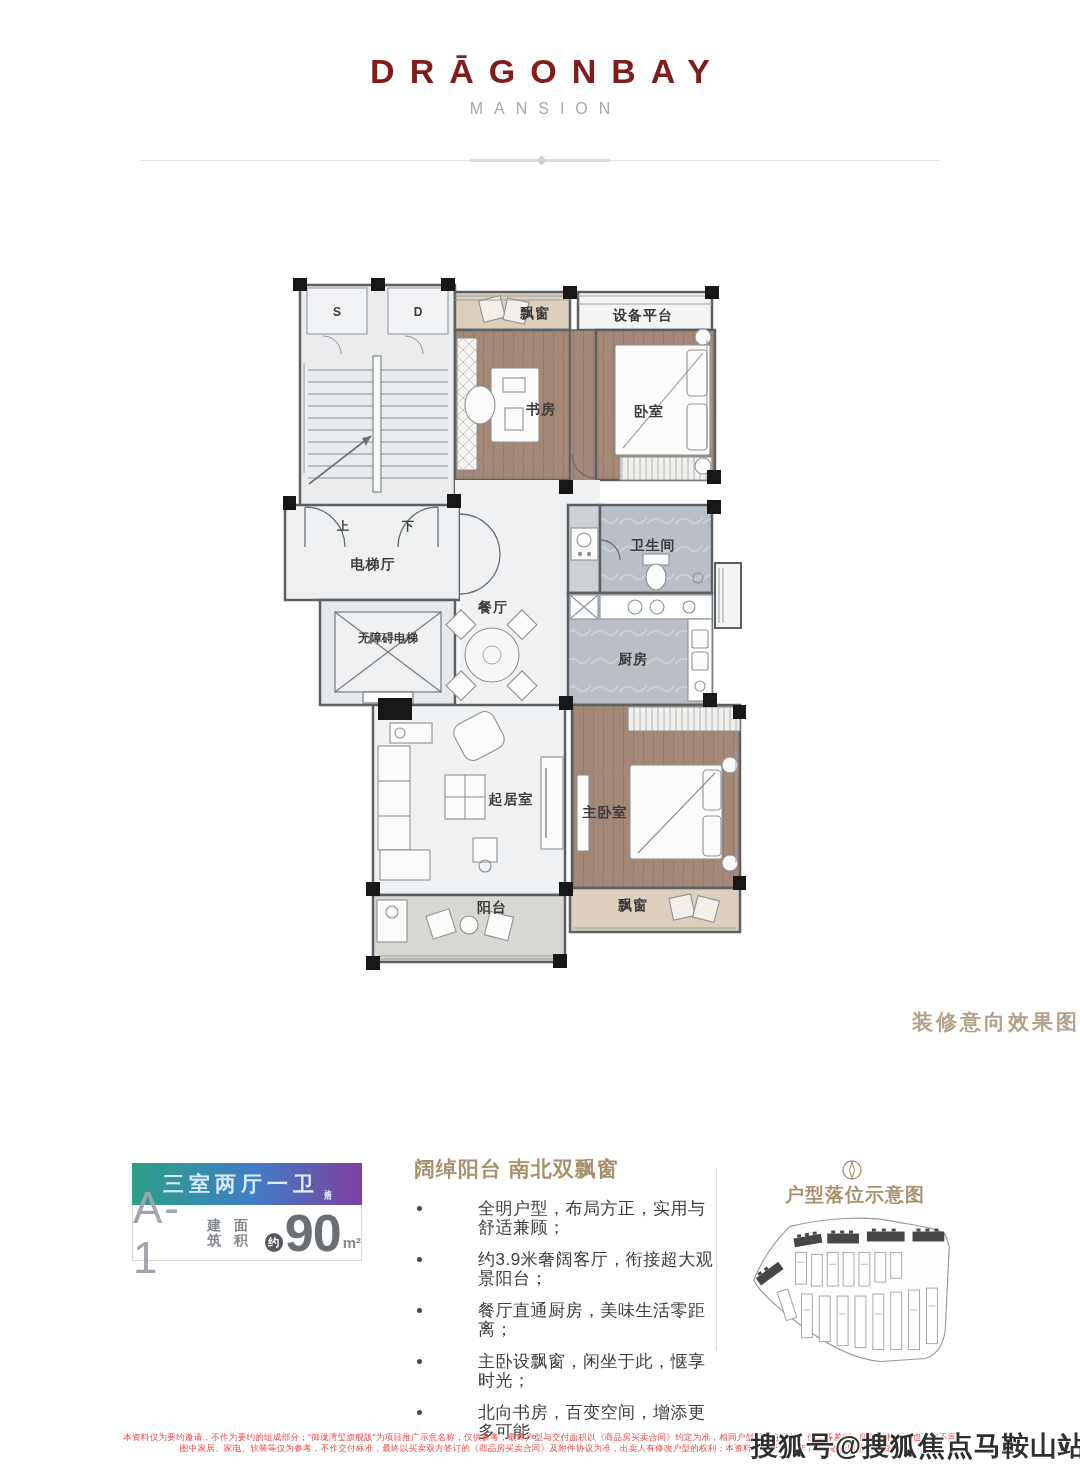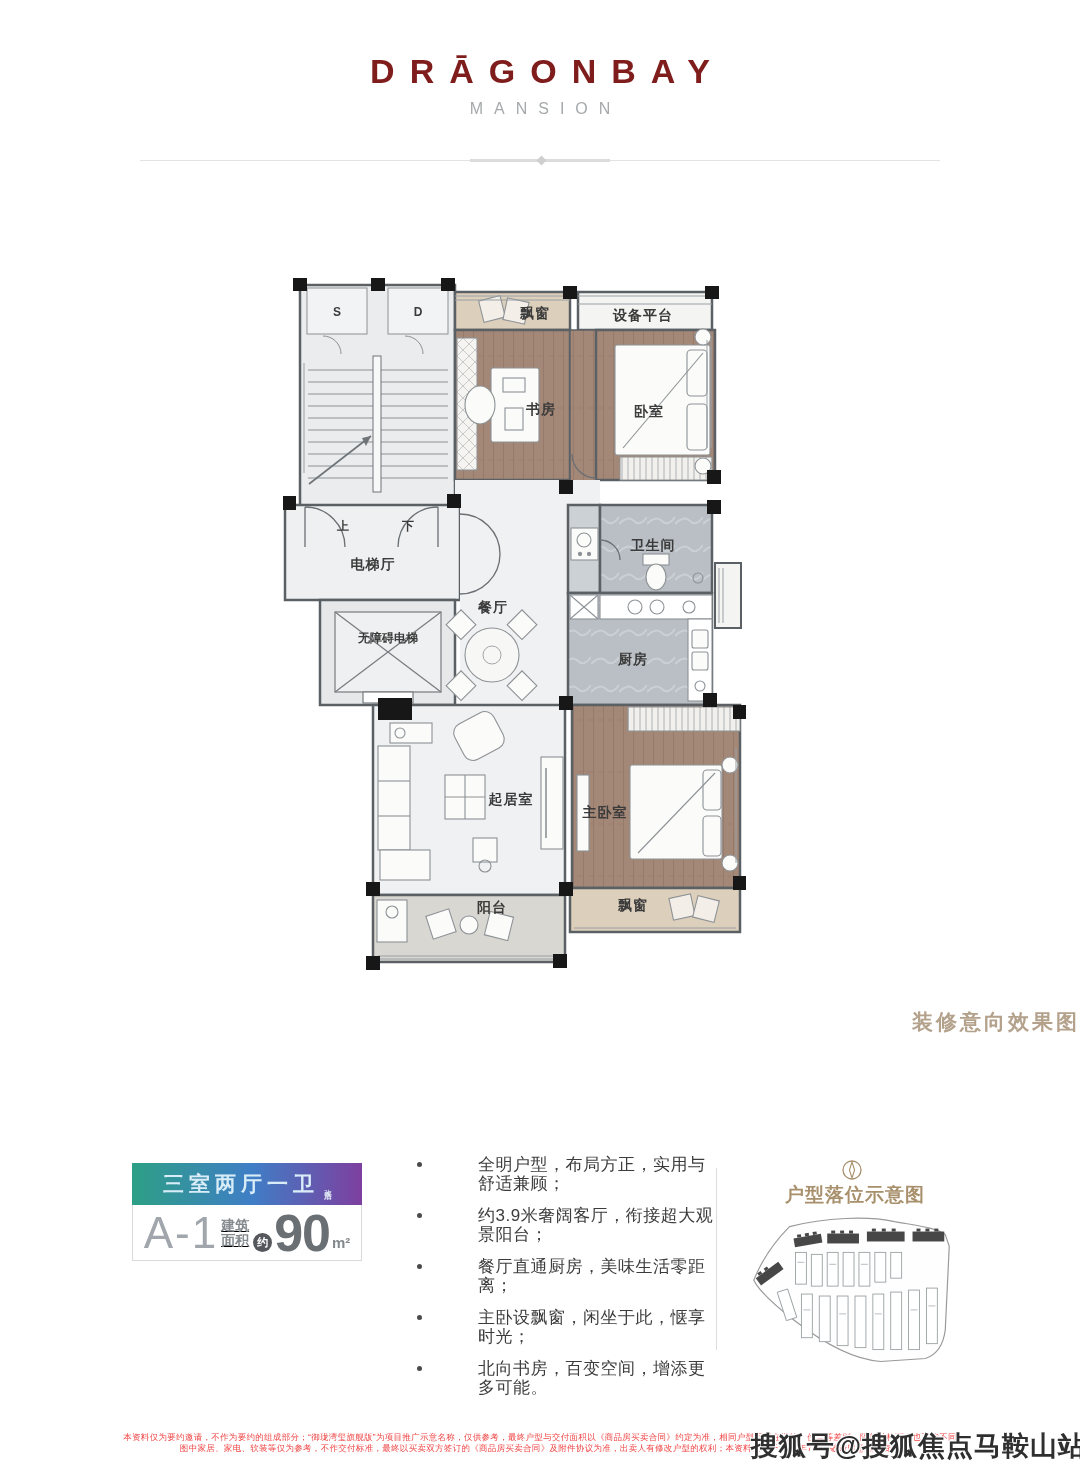--- a/index.html
+++ b/index.html
@@ -26,21 +26,21 @@
 
   
   .badge { position:absolute; left:132px; top:1163px; width:230px; }
   .badge-top { height:42px; display:flex; align-items:center; justify-content:center;
                background:linear-gradient(90deg,#2d9f85 0%,#3f7ec6 52%,#7e3f9f 100%); }
   .badge-type { font-size:21px; letter-spacing:5px; color:#d9edf8; font-weight:bold; }
   .badge-note { writing-mode:vertical-rl; font-size:8px; line-height:1; color:#e9f3f9; margin-left:4px; letter-spacing:1px; }
   .badge-bottom { height:56px; background:#ffffff; border:1px solid #d9d9d9; border-top:none;
                   display:flex; align-items:center; justify-content:center; }
   .unit-code { font-size:44px; color:#a0a6ac; letter-spacing:2px; }
-  .area-labels { display:flex; flex-direction:column; margin:0 2px 0 3px;text-decoration:underline; }
+  .area-labels { display:flex; flex-direction:row; margin:0 2px 0 3px; }
   .area-labels span { font-size:14px; line-height:15px; color:#84898d; font-weight:bold; }
   .approx-circle { width:19px; height:19px; border-radius:50%; background:#54585c; color:#ffffff;
                    font-size:11px; display:flex; align-items:center; justify-content:center;
                    align-self:flex-end; margin:0 2px 8px 2px; font-weight:bold; }
   .area-value { font-size:52px; font-weight:bold; color:#6a6f73; letter-spacing:-1px; }
   .area-unit { font-size:15px; color:#84898d; align-self:flex-end; margin:0 0 9px 2px; font-weight:bold; }
 
   .features { position:absolute; left:414px; top:1155px; width:300px; }
   .features h3 { font-size:21px; color:#a8906c; letter-spacing:1px; margin-bottom:16px; font-weight:bold; }
   .feature-list { list-style:none; }
@@ -315,20 +315,21 @@
         <span>建筑</span>
         <span>面积</span>
       </span>
       <span class="approx-circle">约</span>
       <span class="area-value">90</span>
       <span class="area-unit">m²</span>
     </div>
   </div>
 
   <div class="features">
+    <h3>阔绰阳台 南北双飘窗</h3>
     <ul class="feature-list">
       <li>
           <span class="bullet-dot"></span>
           <span class="feature-text">全明户型，布局方正，实用与舒适兼顾；</span>
         </li>
       <li>
           <span class="bullet-dot"></span>
           <span class="feature-text">约3.9米奢阔客厅，衔接超大观景阳台；</span>
         </li>
       <li>

